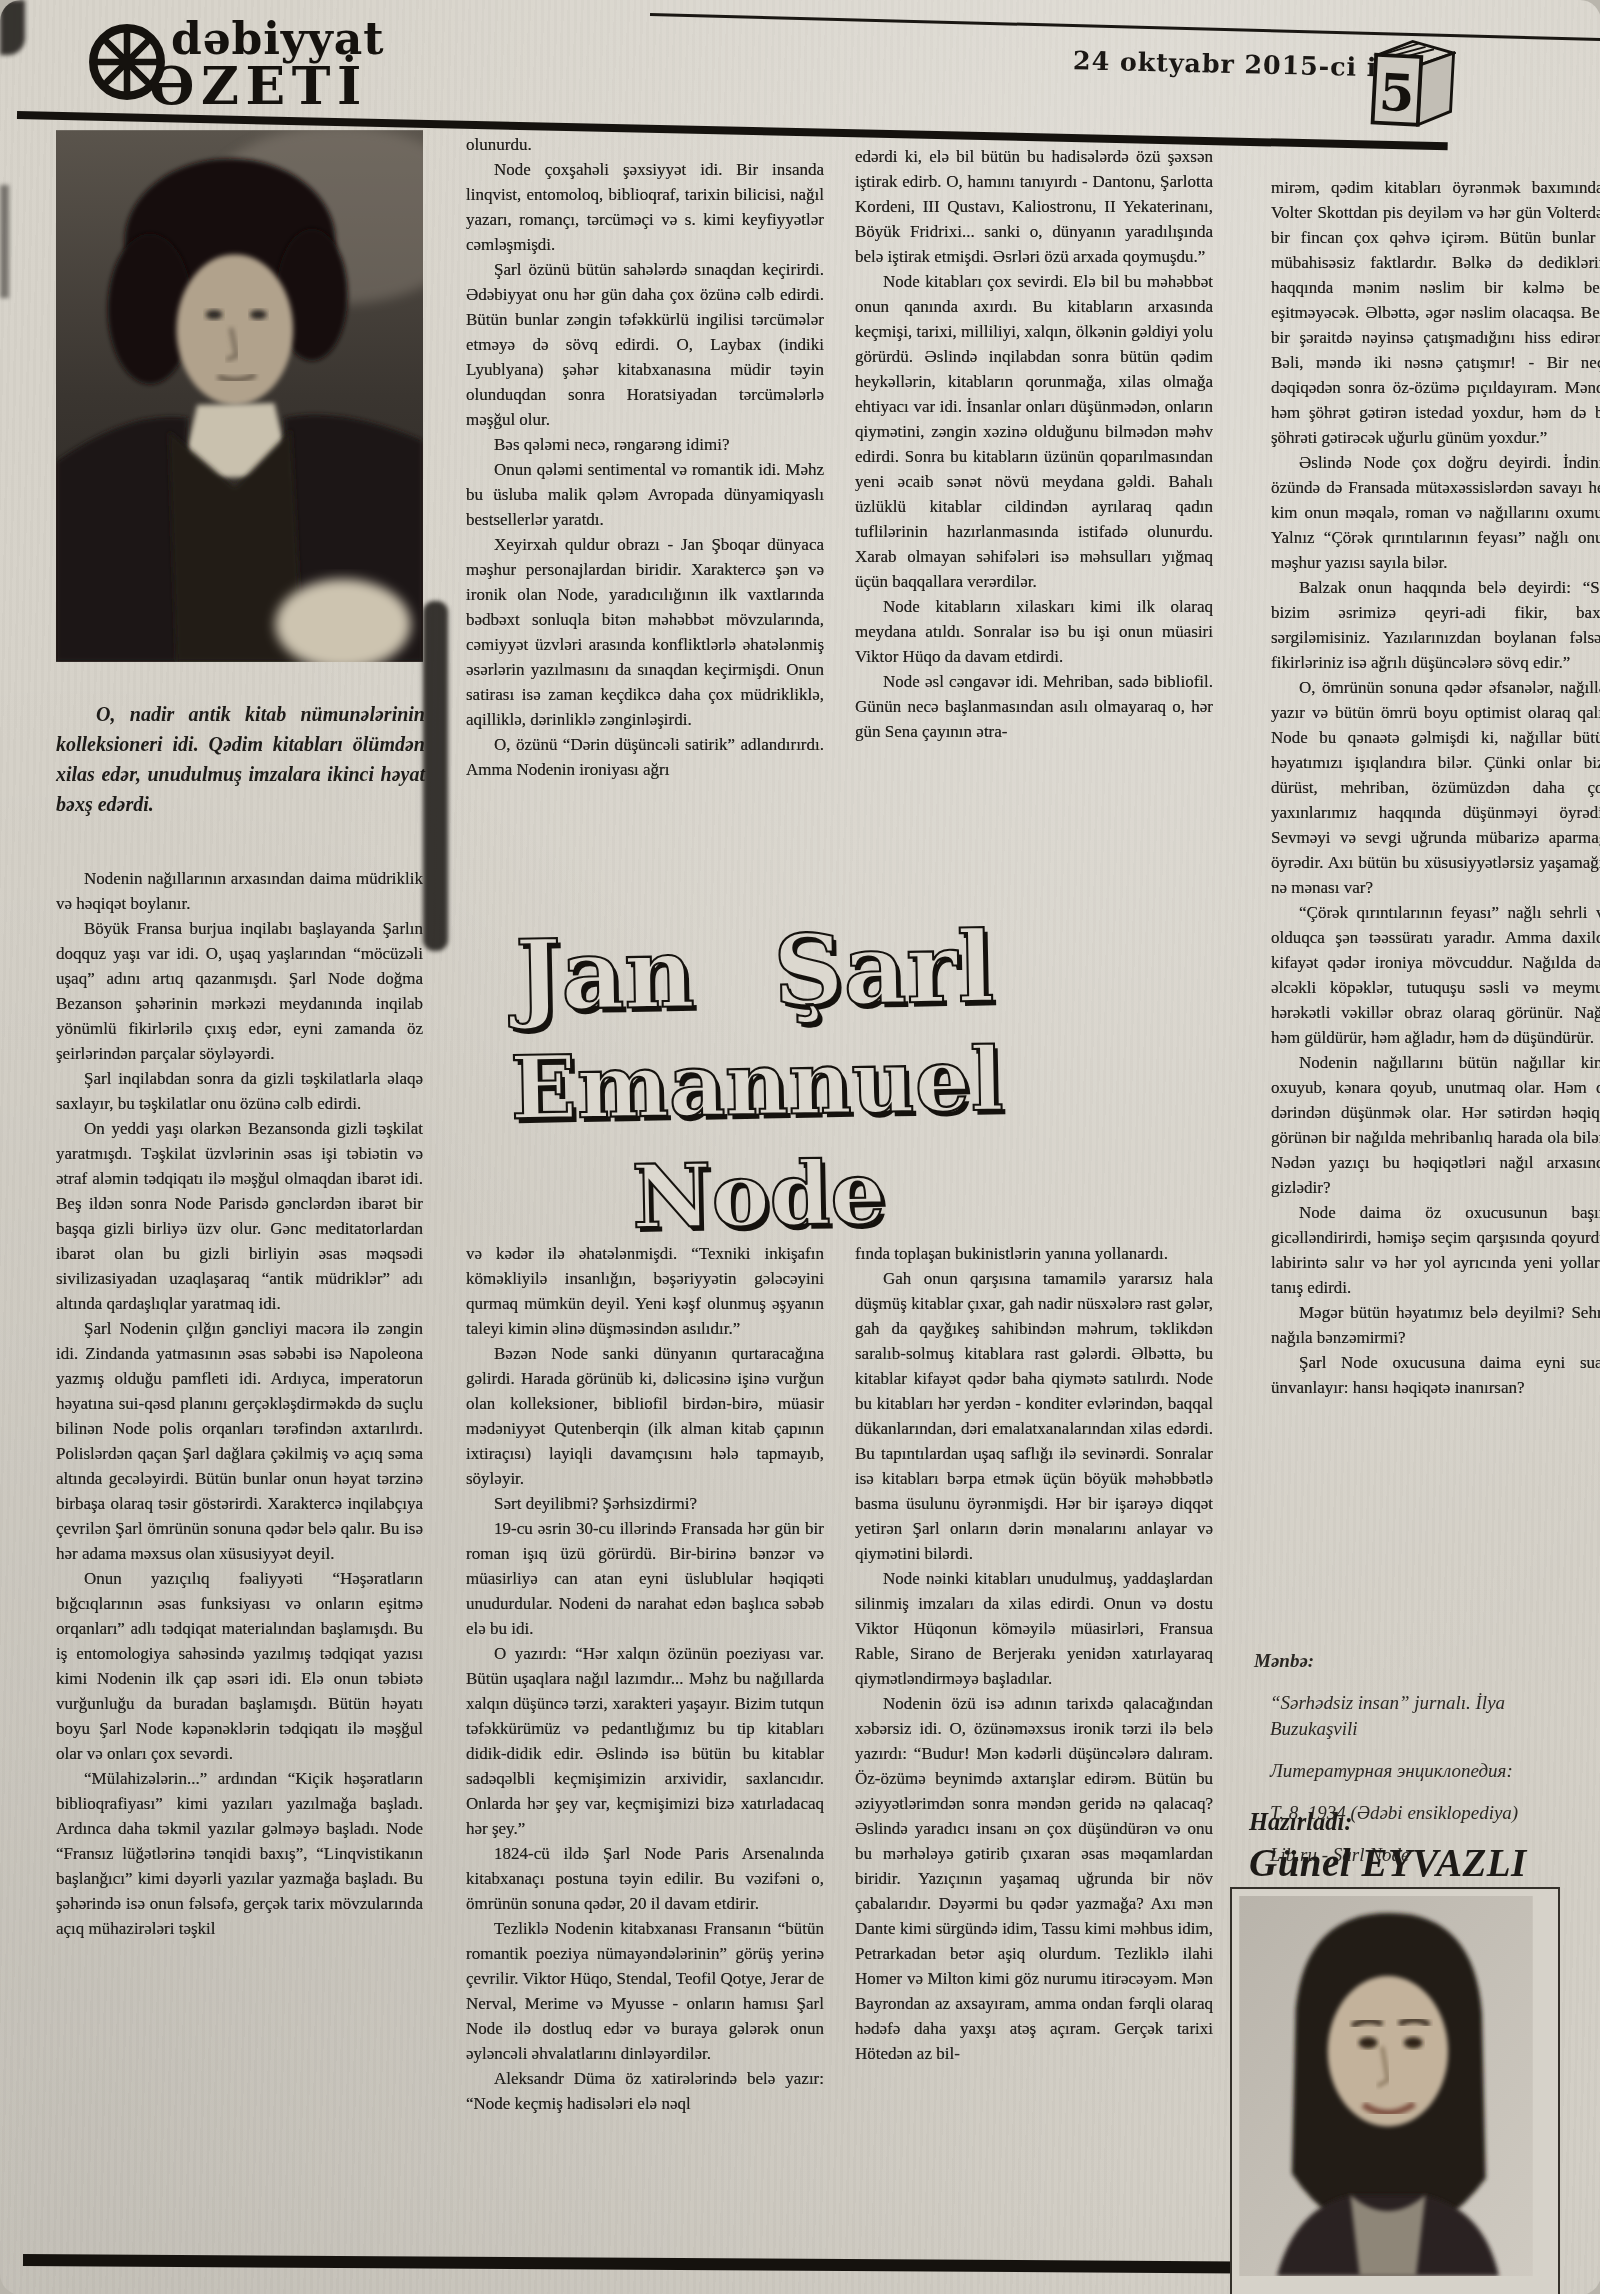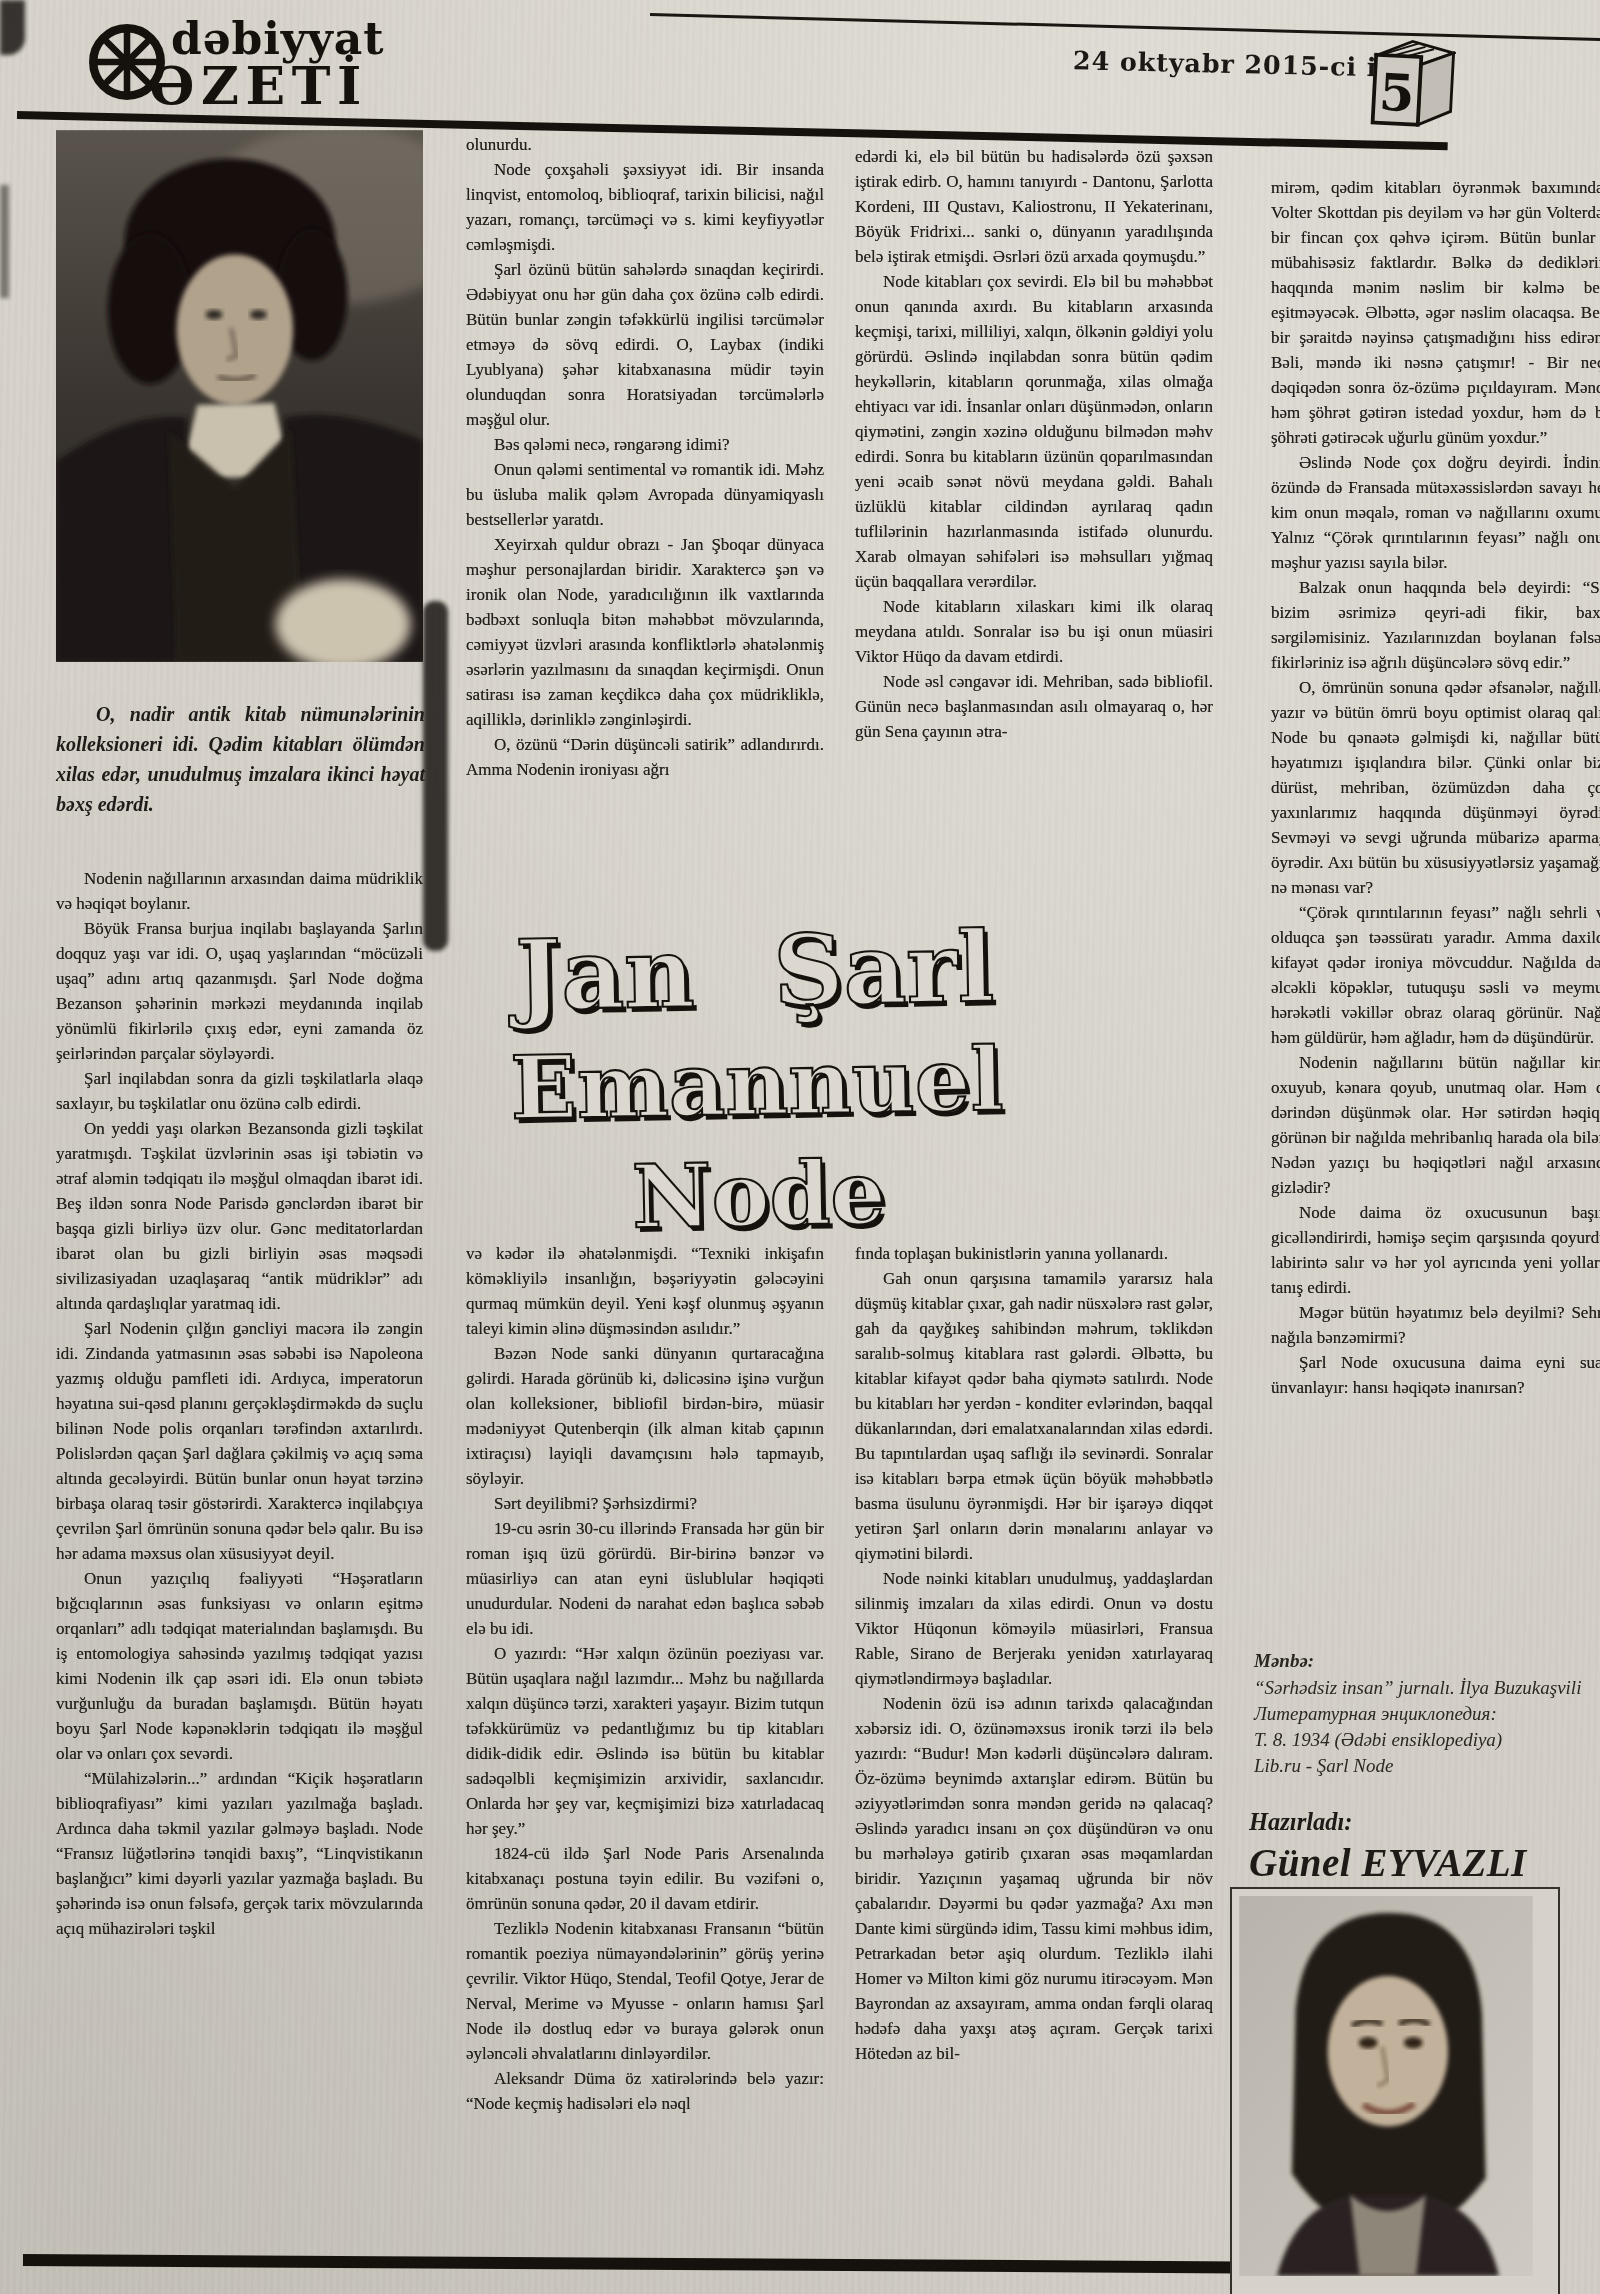--- a/index.html
+++ b/index.html
@@ -3,21 +3,21 @@
 <meta charset="utf-8">
 <style>
   html,body{margin:0;padding:0;background:#b9b5ac;}
   .page{
     position:relative; width:1601px; height:2295px; overflow:hidden;
     background:
       radial-gradient(ellipse at 70% 12%, rgba(255,255,255,0.22), transparent 55%),
       radial-gradient(ellipse at 5% 95%, rgba(0,0,0,0.07), transparent 50%),
       repeating-linear-gradient(91deg, rgba(0,0,0,0.018) 0 2.8px, transparent 2.8px 6.6px),
       linear-gradient(#d8d4cb,#d2cec5);
-    font-family:"Liberation Serif", serif; color:#24221f;
+    font-family:"Liberation Serif", serif; color:#24221f;border-radius:21px;
   }
   
   .topline{position:absolute;left:650px;top:13px;width:960px;height:2.8px;background:#1a1713;transform:rotate(1.5deg);transform-origin:left center;}
   .masthead{position:absolute;left:56px;top:11.3px;width:508px;height:108px;}
   .emblem{position:absolute;left:26px;top:5.6px;}
   .mh1{position:absolute;left:115px;top:1.9px;font-family:"DejaVu Serif",serif;font-weight:700;font-size:44px;letter-spacing:0.9px;color:#15120e;}
   .mh2{position:absolute;left:49px;top:44px;font-family:"DejaVu Serif",serif;font-weight:700;font-size:52px;letter-spacing:6.6px;color:#15120e;margin-left:44px;}
   .head-rule{position:absolute;left:17px;top:111px;width:1431px;height:7.5px;background:#15120e;transform:rotate(1.25deg);transform-origin:left center;}
   .issue-date{position:absolute;left:1073px;top:49px;width:320px;font-family:"DejaVu Serif",serif;font-weight:700;font-size:25.4px;letter-spacing:0.9px;transform:rotate(1.3deg);color:#1b1815;}
   .pagebook{position:absolute;left:1358px;top:28px;}
@@ -29,21 +29,21 @@
   .caption{position:absolute;left:56px;top:699px;width:369px;font-style:italic;font-weight:700;font-size:20px;line-height:30px;text-align:justify;color:#1e1c19;}
   .caption .ind{display:inline-block;width:40px;}
   
   .headline{position:absolute;left:395px;top:915px;width:723px;height:311px;text-align:center;transform:rotate(-1.05deg);}
   .hl{font-family:"DejaVu Serif",serif;font-weight:700;color:#dcd8cf;-webkit-text-stroke:2.1px #15120e;text-shadow:3.8px 4.7px 0 #15120e;}
   .hl1{font-size:97px;line-height:113px;word-spacing:45px;}
   .hl2{font-size:87px;line-height:111px;}
   
   .source{position:absolute;left:1254px;top:1648px;width:331px;font-style:italic;font-size:19px;line-height:26px;color:#2a2723;}
   .source .src-h{font-weight:700;margin-bottom:1px;}
-  .source p{margin:0;text-indent:0;text-align:left;}
+  .source p{margin:16px;text-indent:0;text-align:left;}
   .prepared{position:absolute;left:1249px;top:1808px;width:331px;color:#1d1a17;}
   .prep-label{font-style:italic;font-weight:700;font-size:24.5px;}
   .prep-name{font-style:italic;font-weight:700;font-size:39px;letter-spacing:0.5px;margin-top:3.8px;}
   .photo-frame{position:absolute;left:1230px;top:1887px;width:313px;height:394px;border:2.8px solid #34302a;background:#d6d2c9;padding:6.6px;z-index:5;}
   .bottom-rule{position:absolute;left:22.6px;top:2254px;width:1217px;height:12.2px;background:#15120e;transform:rotate(.35deg);transform-origin:left center;}
   .smudge{position:absolute;background:#1b1815;opacity:.85;filter:blur(1.9px);}
   .sm1{left:0;top:0;width:24.5px;height:55px;border-radius:0 0 17px 0;}
   .sm2{left:423px;top:601px;width:24.5px;height:350px;border-radius:11.3px;}
   .sm3{left:0;top:185px;width:9.4px;height:113px;opacity:.5;}
 </style>

